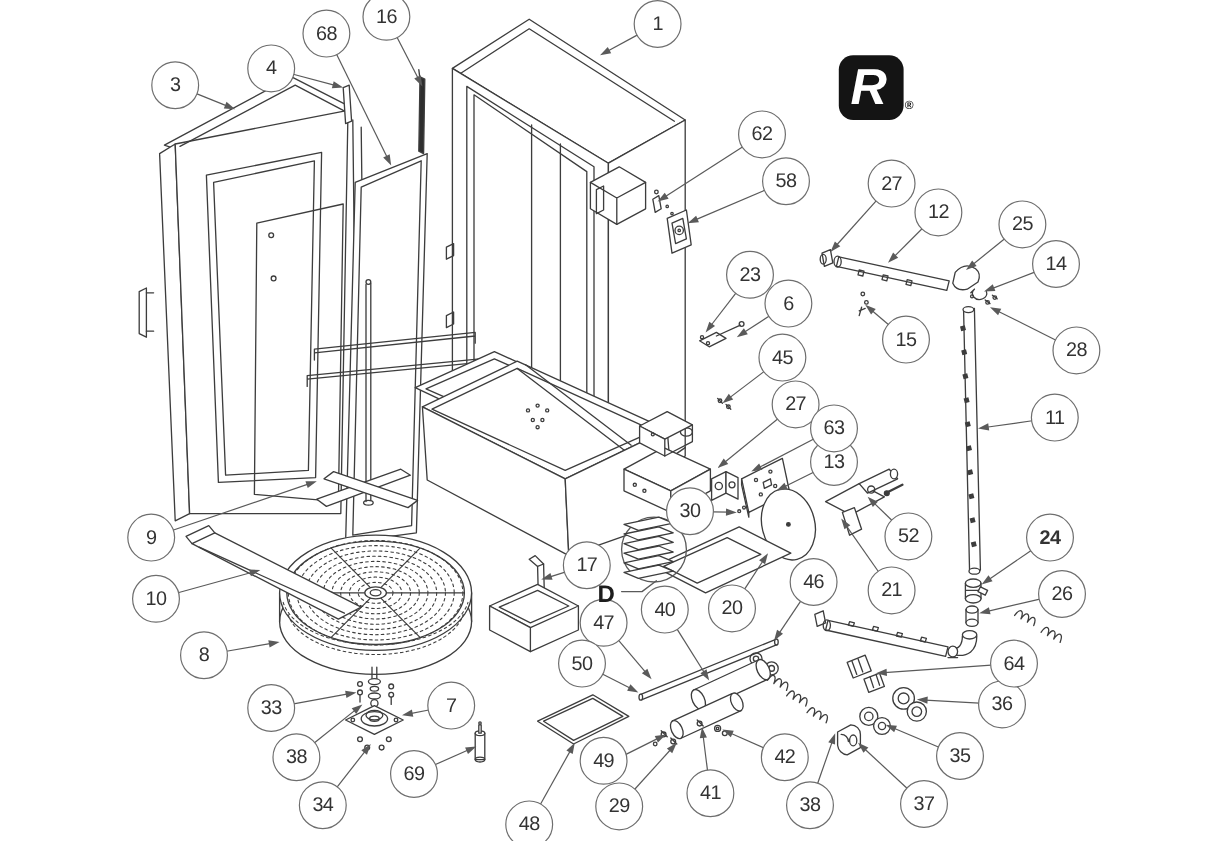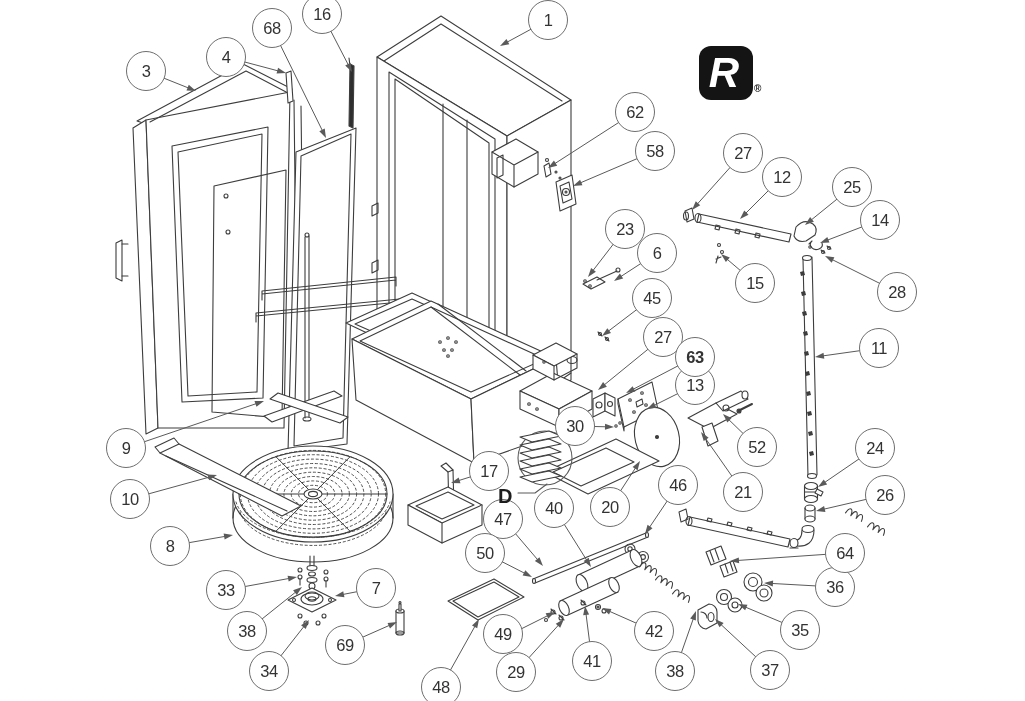--- a/index.html
+++ b/index.html
@@ -470,21 +470,21 @@
       <div class="balloon" style="left: 879px; top: 348px;">11</div>
       <div class="balloon" style="left: 782px; top: 177px;">12</div>
       <div class="balloon" style="left: 695px; top: 385px;">13</div>
       <div class="balloon" style="left: 880px; top: 220px;">14</div>
       <div class="balloon" style="left: 755px; top: 283px;">15</div>
       <div class="balloon" style="left: 322px; top: 14px;">16</div>
       <div class="balloon" style="left: 489px; top: 471px;">17</div>
       <div class="balloon" style="left: 610px; top: 507px;">20</div>
       <div class="balloon" style="left: 743px; top: 492px;">21</div>
       <div class="balloon" style="left: 625px; top: 229px; text-align: right;">23</div>
-      <div class="balloon" style="left: 875px; top: 448px;">24</div>
+      <div class="balloon" style="left: 875px; top: 448px; font-weight: bold;">24</div>
       <div class="balloon" style="left: 852px; top: 187px;">25</div>
       <div class="balloon" style="left: 885px; top: 495px;">26</div>
       <div class="balloon" style="left: 743px; top: 153px;">27</div>
       <div class="balloon" style="left: 897px; top: 292px;">28</div>
       <div class="balloon" style="left: 575px; top: 426px;">30</div>
       <div class="balloon" style="left: 247px; top: 631px;">38</div>
       <div class="balloon" style="left: 226px; top: 590px;">33</div>
       <div class="balloon" style="left: 269px; top: 671px;">34</div>
       <div class="balloon" style="left: 800px; top: 630px;">35</div>
       <div class="balloon" style="left: 835px; top: 587px;">36</div>
@@ -498,21 +498,21 @@
       <div class="balloon" style="left: 652px; top: 298px;">45</div>
       <div class="balloon" style="left: 678px; top: 485px;">46</div>
       <div class="balloon" style="left: 503px; top: 519px;">47</div>
       <div class="balloon" style="left: 441px; top: 687px;">48</div>
       <div class="balloon" style="left: 503px; top: 634px;">49</div>
       <div class="balloon" style="left: 485px; top: 553px;">50</div>
       <div class="balloon" style="left: 757px; top: 447px; text-align: right;">52</div>
       <div class="balloon" style="left: 655px; top: 151px;">58</div>
       <div class="balloon" style="left: 663px; top: 337px;">27</div>
       <div class="balloon" style="left: 635px; top: 112px;">62</div>
-      <div class="balloon" style="left: 695px; top: 357px; font-weight: bold;">63</div>
+      <div class="balloon" style="left: 695px; top: 357px;">63</div>
       <div class="balloon" style="left: 272px; top: 28px;">68</div>
       <div class="balloon" style="left: 345px; top: 645px;">69</div>
     </div>
 
   <div class="detail-label">D</div>
 
   <div class="logo">
     <div class="logo-tile">R</div>
     <div class="logo-reg">®</div>
   </div>

